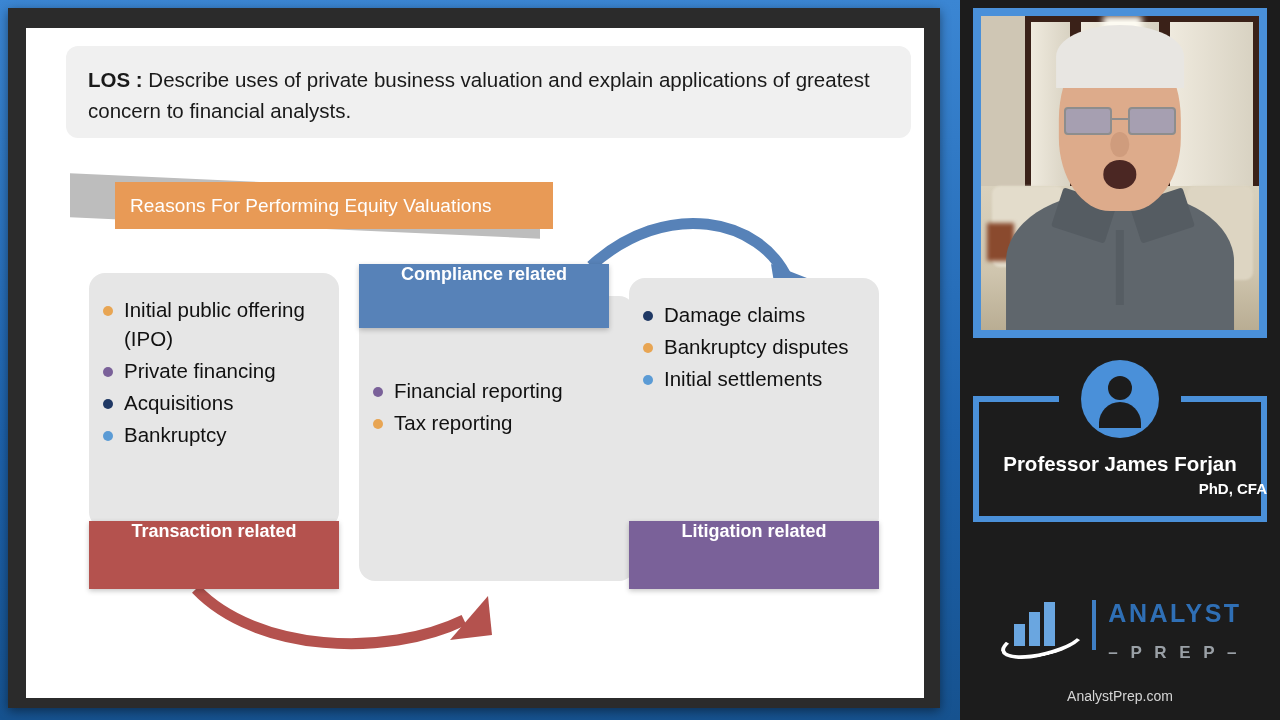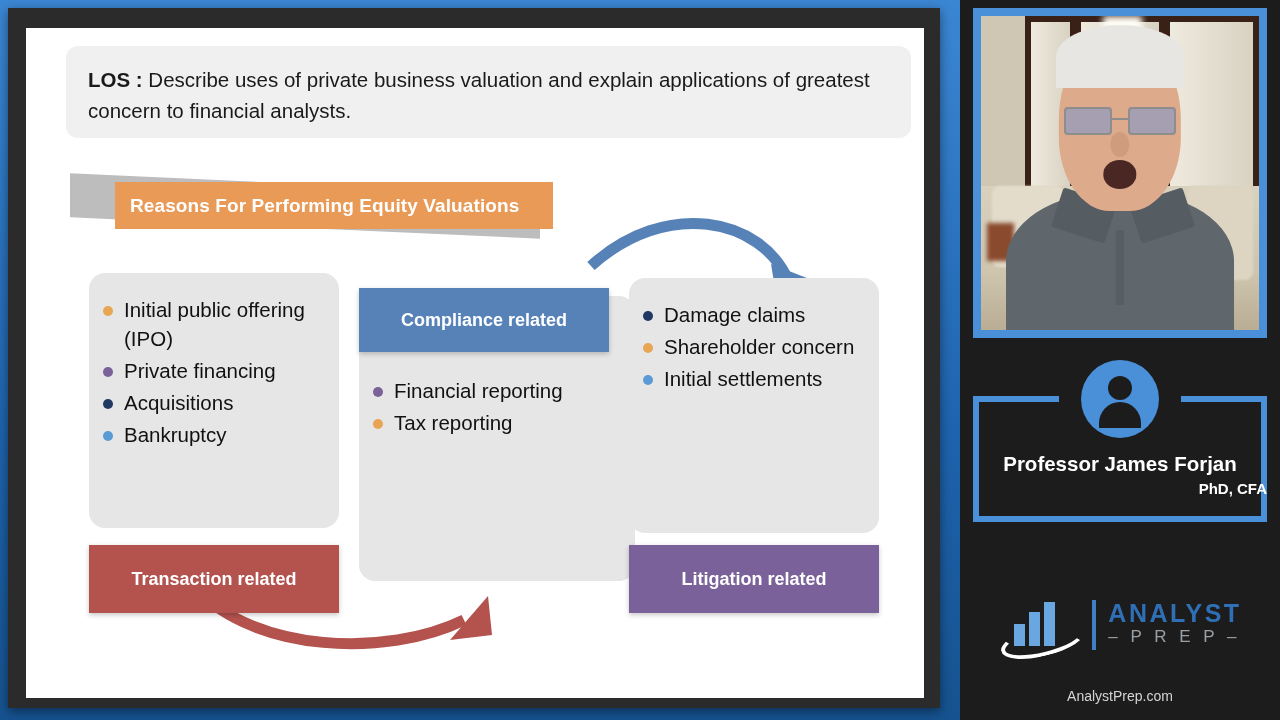--- a/index.html
+++ b/index.html
@@ -58,21 +58,21 @@
     transform: skewY(2.6deg);
   }
   #banner {
     position: absolute; left: 45px; top: 16px;
     width: 438px; height: 47px;
     background: #e89a56;
     display: flex; align-items: center;
     padding-left: 15px;
   }
   #banner .banner-label {
-    color: #fff; font-weight: bold; font-size: 19px;
+    color: #fff; font-weight: normal; font-size: 19px;
     letter-spacing: .1px;
   }
 
   
   .card {
     position: absolute;
     background: #e6e6e6;
     border-radius: 16px;
   }
   .card .bullets { position: absolute; left: 0; top: 0; width: 100%; padding: 22px 14px 0 14px; }
@@ -80,24 +80,23 @@
   .bullet-dot {
     width: 10px; height: 10px; border-radius: 50%;
     flex: 0 0 10px; margin-top: 11px; margin-right: 11px;
   }
   .bullet-text {
     font-size: 20.5px; line-height: 29px; color: #111;
     font-family: "Liberation Sans", sans-serif;
   }
   .card-tag {
     position: absolute;
-    display: flex; align-items: center; justify-content: center;
+    display: flex; justify-content: center;
     color: #fff; font-weight: bold; font-size: 18px;
     box-shadow: 0 2px 5px rgba(0,0,0,.22);
-    margin-top: 24px;
   }
 
   
   #card-left { left: 63px; top: 245px; width: 250px; height: 255px; }
   #tag-transaction { left: 63px; top: 493px; width: 250px; height: 68px;
                      background: #b4524e; }
 
   #card-mid   { left: 333px; top: 268px; width: 276px; height: 285px; }
   #tag-compliance { left: 333px; top: 236px; width: 250px; height: 64px;
                     background: #5782b8; }
@@ -211,21 +210,21 @@
   #logo-bars i { display: block; width: 11px; background: #6aa6e0; }
   #logo-swoosh {
     position: absolute; left: 2px; bottom: 6px; width: 86px; height: 30px;
     border: 4px solid #ffffff; border-radius: 50%;
     border-top-color: transparent; border-right-color: transparent;
     transform: rotate(-14deg);
   }
   #logo-divider { width: 4px; height: 50px; background: #3f7fc4; margin: 0 12px 0 2px; }
   #logo-words { display: flex; flex-direction: column; }
   #logo-analyst { color: #2f6fb5; font-weight: bold; font-size: 25px; letter-spacing: 2.5px; line-height: 26px; }
-  #logo-prep { color: #9aa0a6; font-weight: normal; font-size: 17px; letter-spacing: 4px; line-height: 22px; }
+  #logo-prep { color: #9aa0a6; font-weight: bold; font-size: 17px; letter-spacing: 4px; line-height: 22px; margin-top: 16px; }
   #site-url {
     position: absolute; left: 0; top: 688px; width: 320px; text-align: center;
     color: #d5d5d5; font-size: 14px;
   }
 </style>
 </head>
 <body>
 
 <div id="root">
 
@@ -294,21 +293,21 @@
         </div>
 
         <div class="card" id="card-right">
           <div class="bullets">
             <div class="bullet-row">
               <span class="bullet-dot" style="background:#1f3864"></span>
               <span class="bullet-text">Damage claims</span>
             </div>
             <div class="bullet-row">
               <span class="bullet-dot" style="background:#e8a553"></span>
-              <span class="bullet-text">Shareholder concern</span>
+              <span class="bullet-text">Bankruptcy disputes</span>
             </div>
             <div class="bullet-row">
               <span class="bullet-dot" style="background:#5b9bd5"></span>
               <span class="bullet-text">Initial settlements</span>
             </div>
           </div>
         </div>
         <div class="card-tag" id="tag-litigation">
           <span>Litigation related</span>
         </div>

